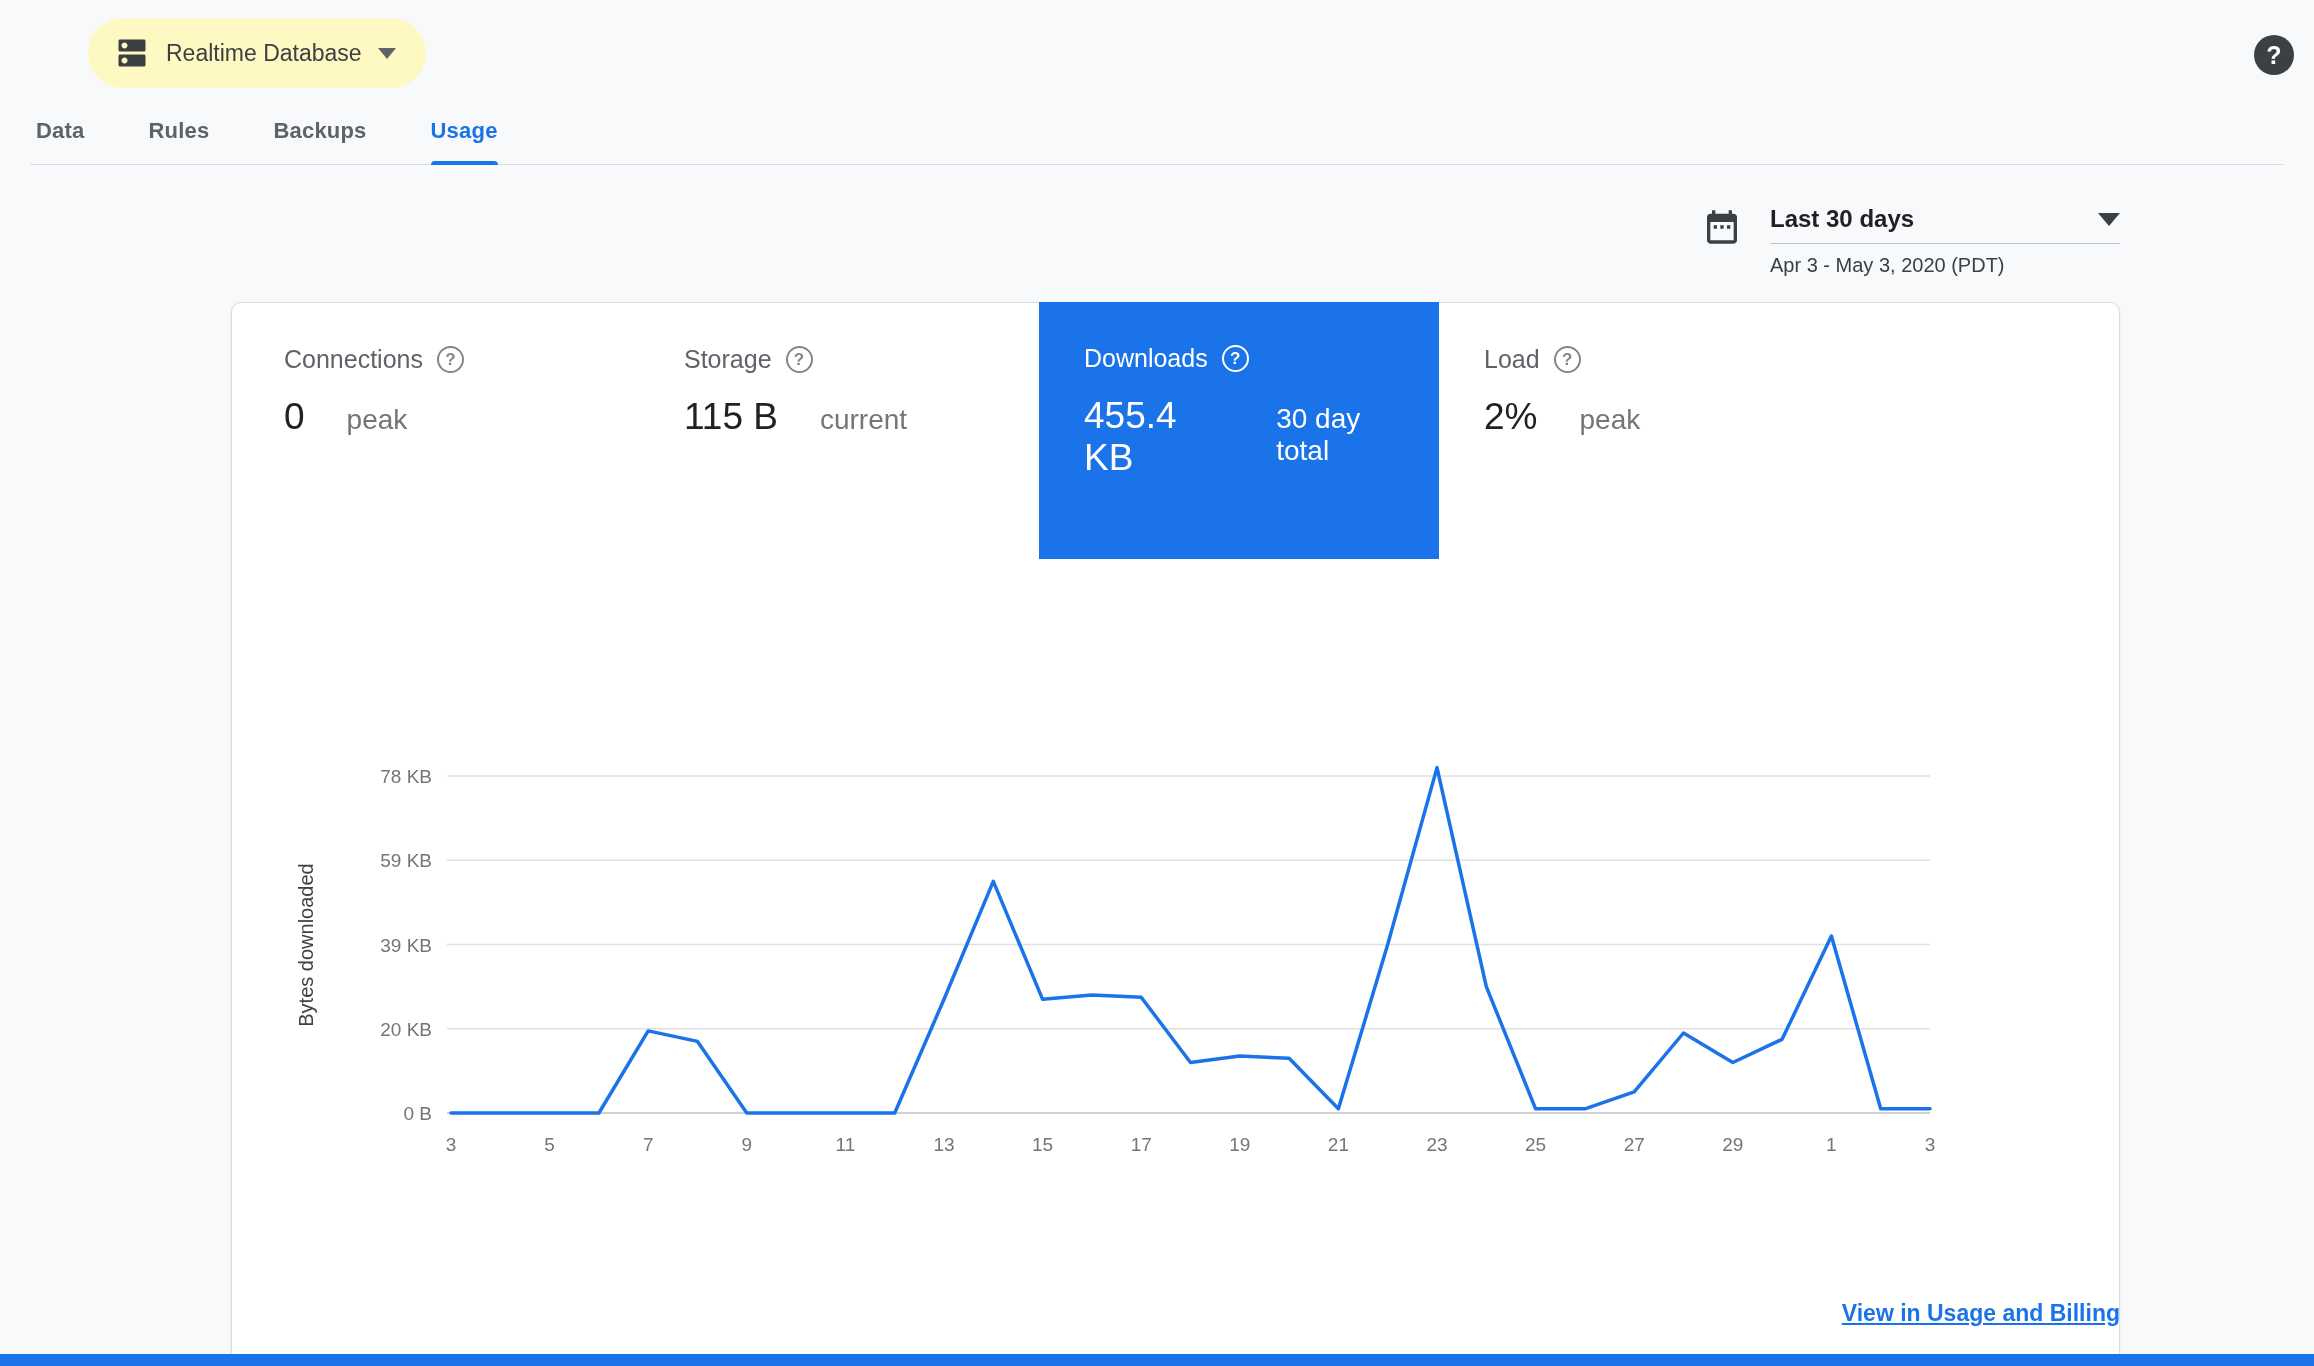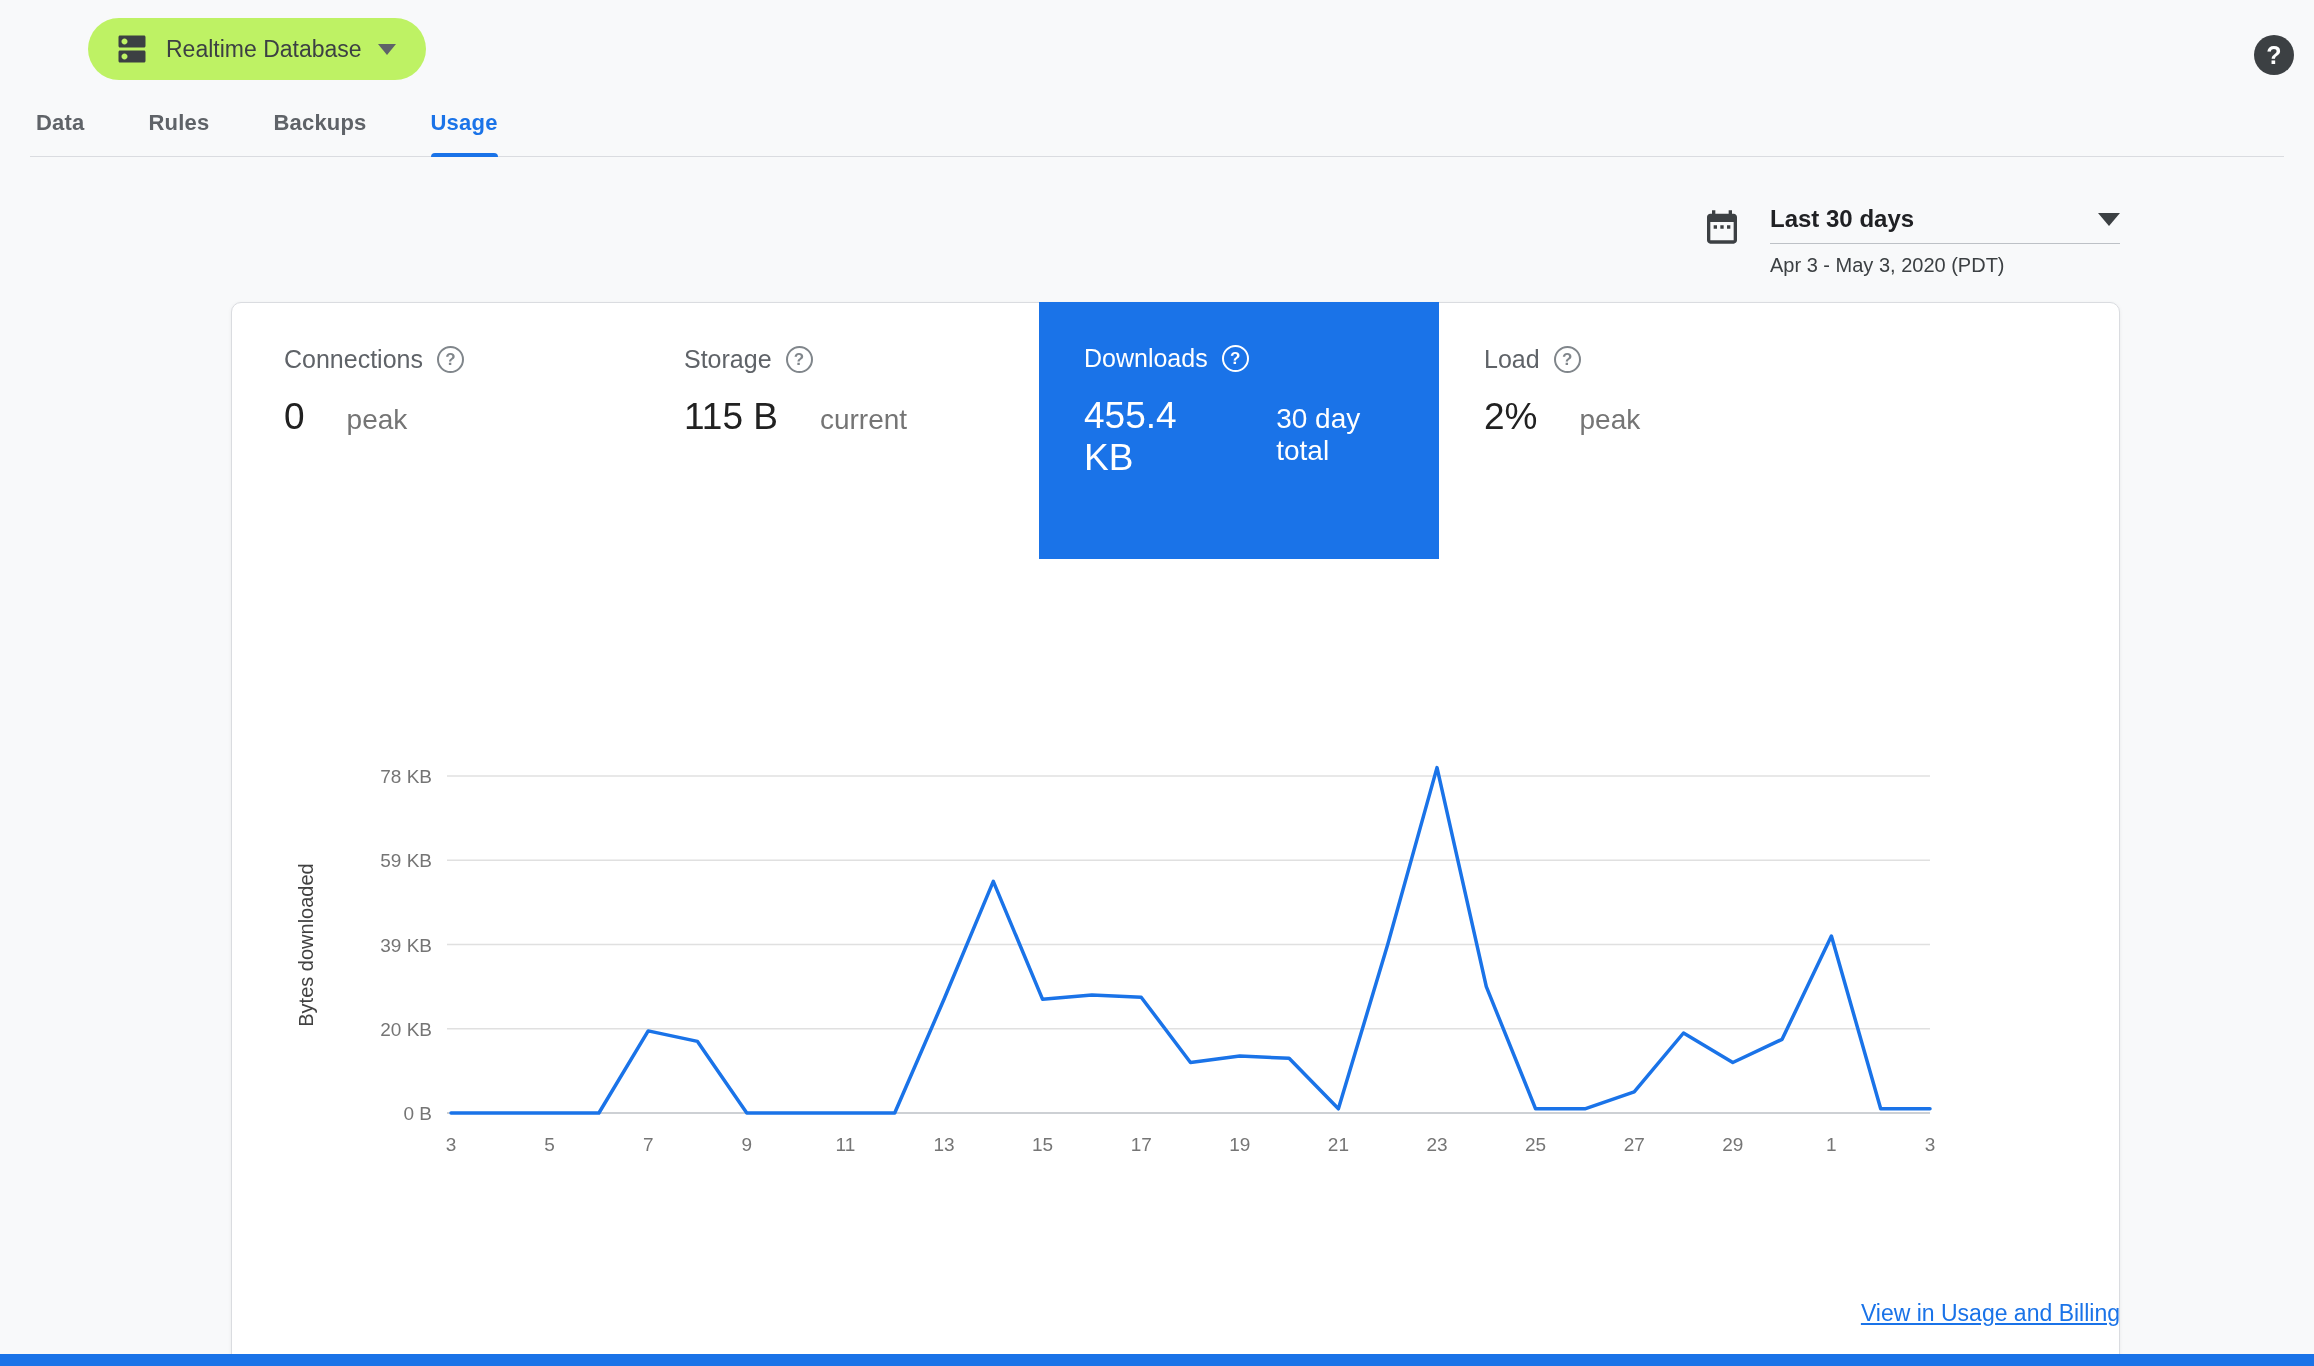--- a/index.html
+++ b/index.html
@@ -22,23 +22,23 @@
     font-size: 50px;
     font-weight: 600;
     color: #1b2733;
     letter-spacing: 0.2px;
   }
   .db-pill {
     display: inline-flex;
     align-items: center;
     gap: 16px;
     margin-left: 52px;
-    height: 62px;
+    height: 70px;
     padding: 0 30px 0 26px;
-    background: #bef264;
+    background: #fef9c3;
     border-radius: 36px;
     cursor: pointer;
   }
   .db-pill .pill-label { font-size: 23px; color: #3c4043; }
   .caret {
     width: 0; height: 0;
     border-left: 9px solid transparent;
     border-right: 9px solid transparent;
     border-top: 11px solid #5f6368;
   }
@@ -167,21 +167,21 @@
   }
   svg text { font-family: "Liberation Sans", sans-serif; }
   
   .footer-link-row {
     position: absolute;
     top: 1300px;
     right: 194px;
   }
   .usage-billing-link {
     font-size: 23px;
-    font-weight: 400;
+    font-weight: 700;
     color: #1a73e8;
     text-decoration: underline;
     cursor: pointer;
   }
   .bottom-bar {
     position: absolute;
     left: 0; bottom: 0;
     width: 100%;
     height: 12px;
     background: #1a73e8;

